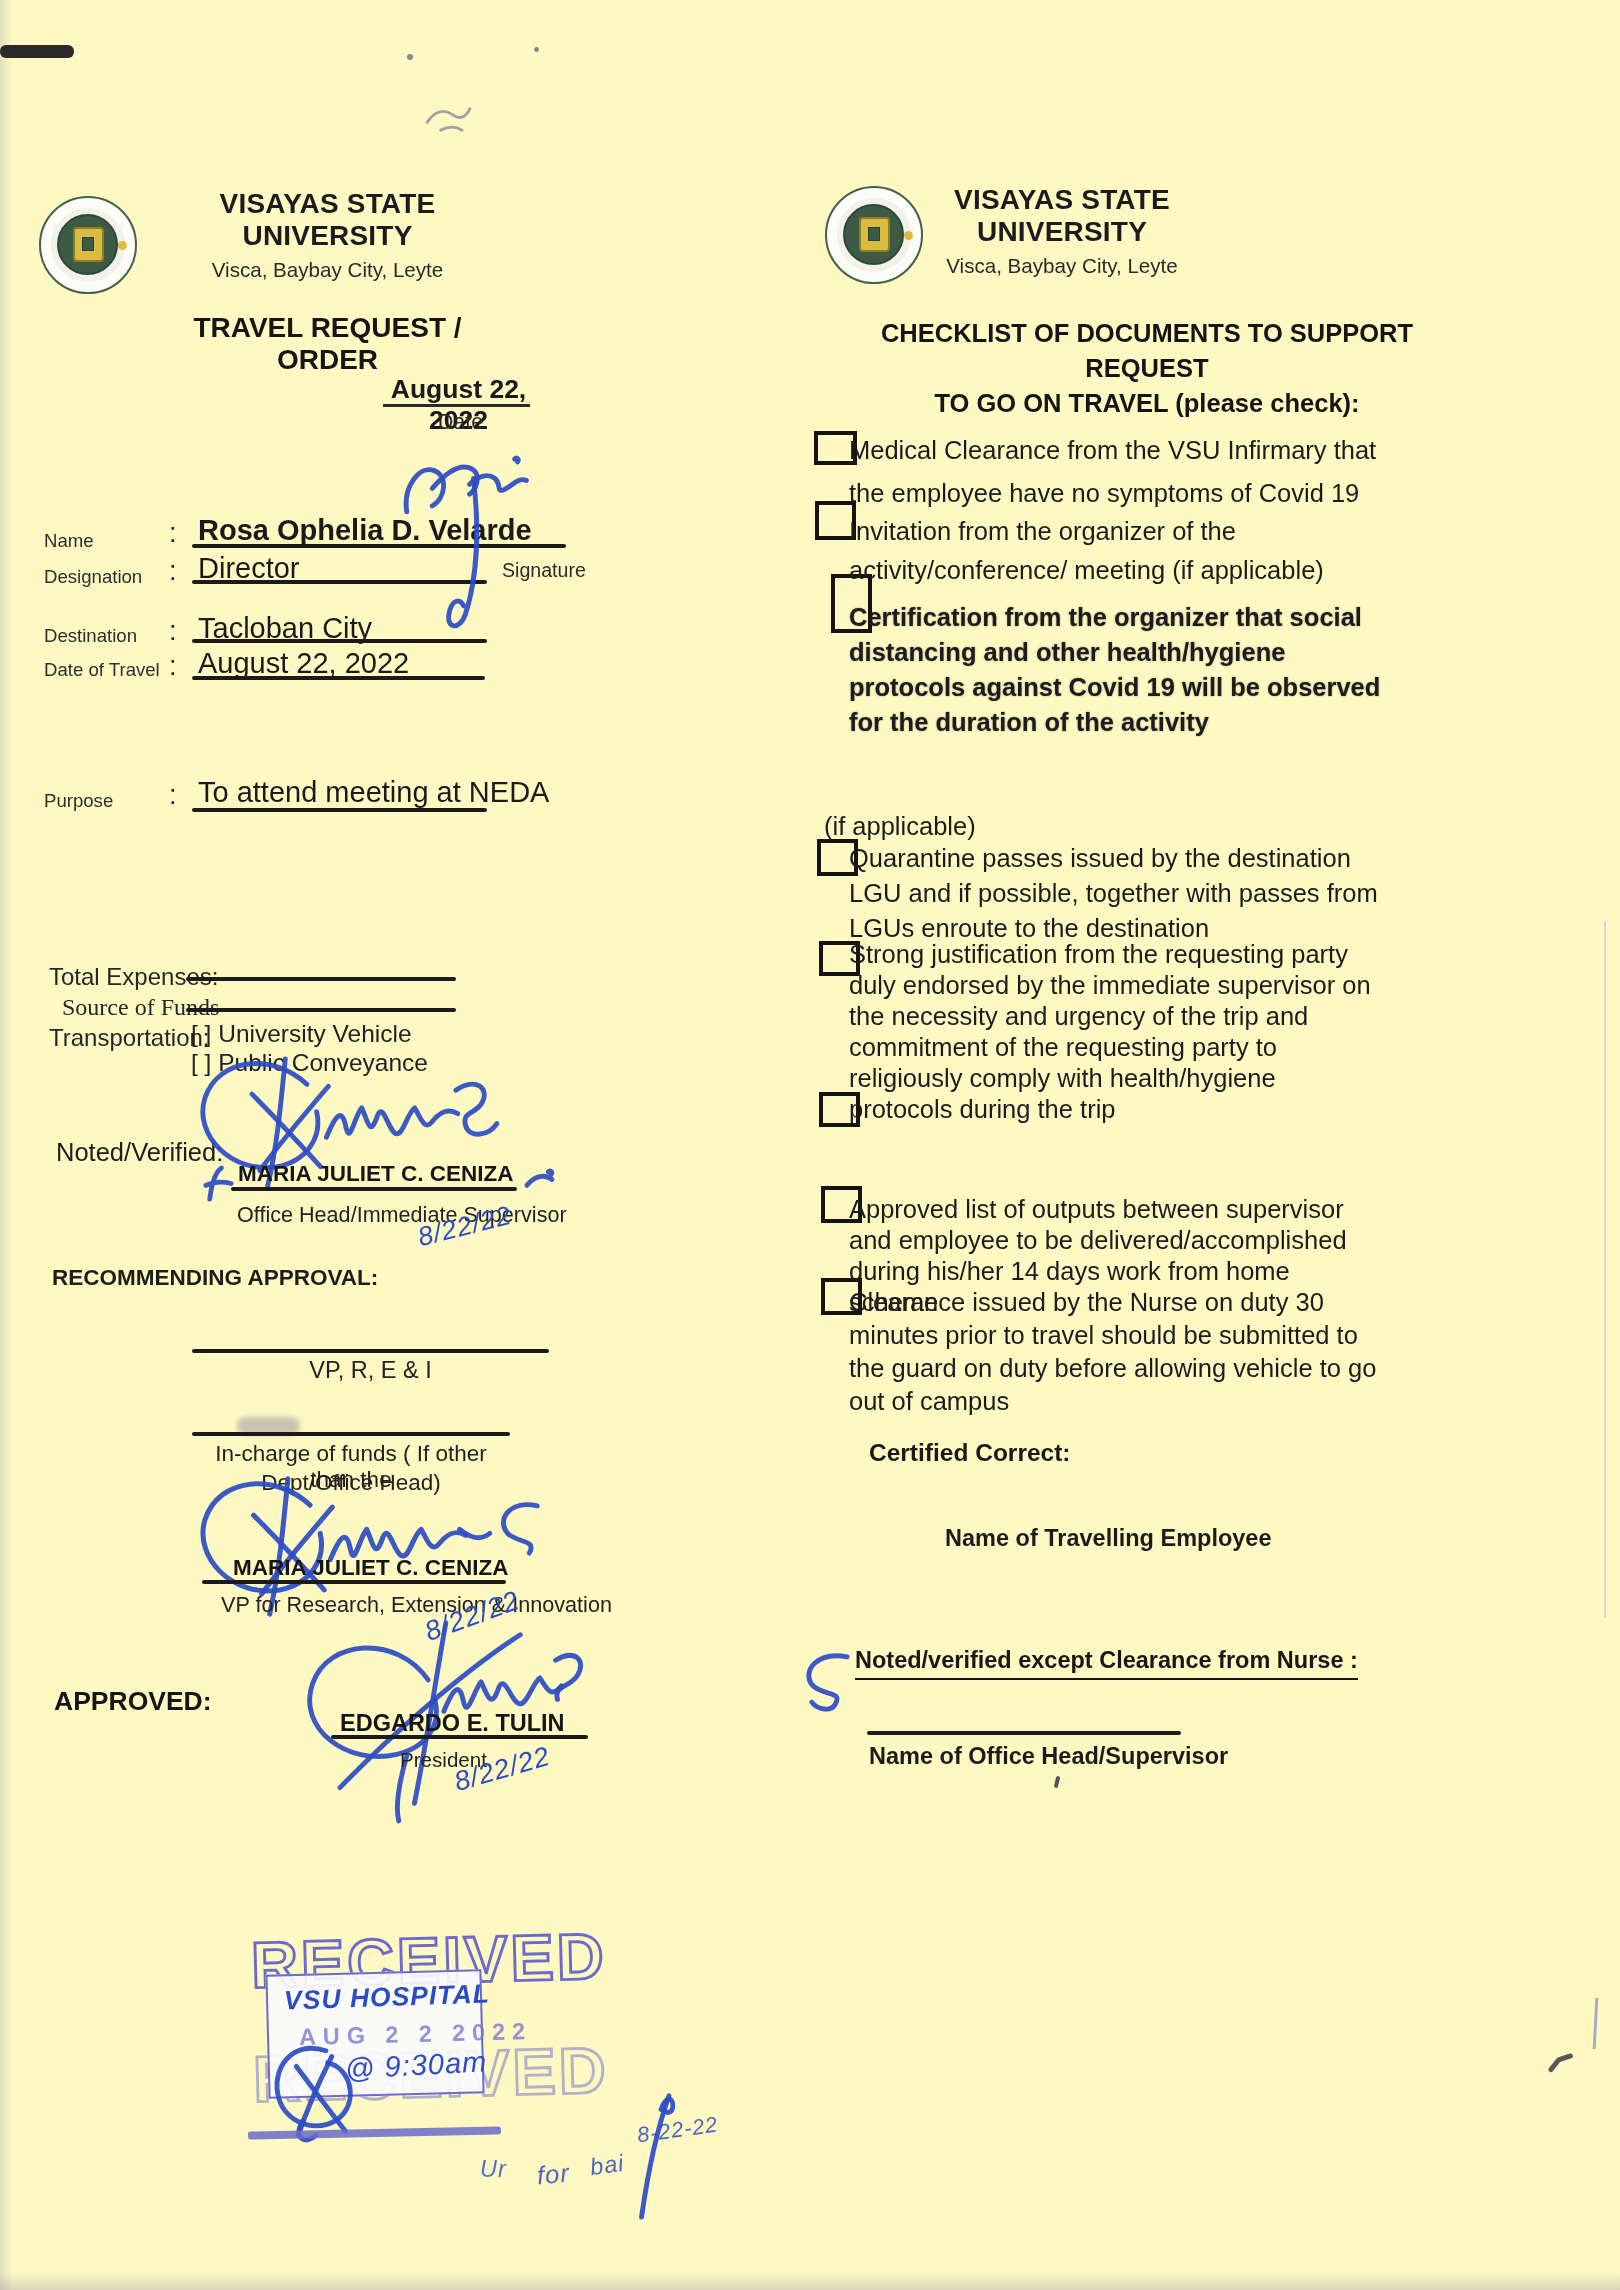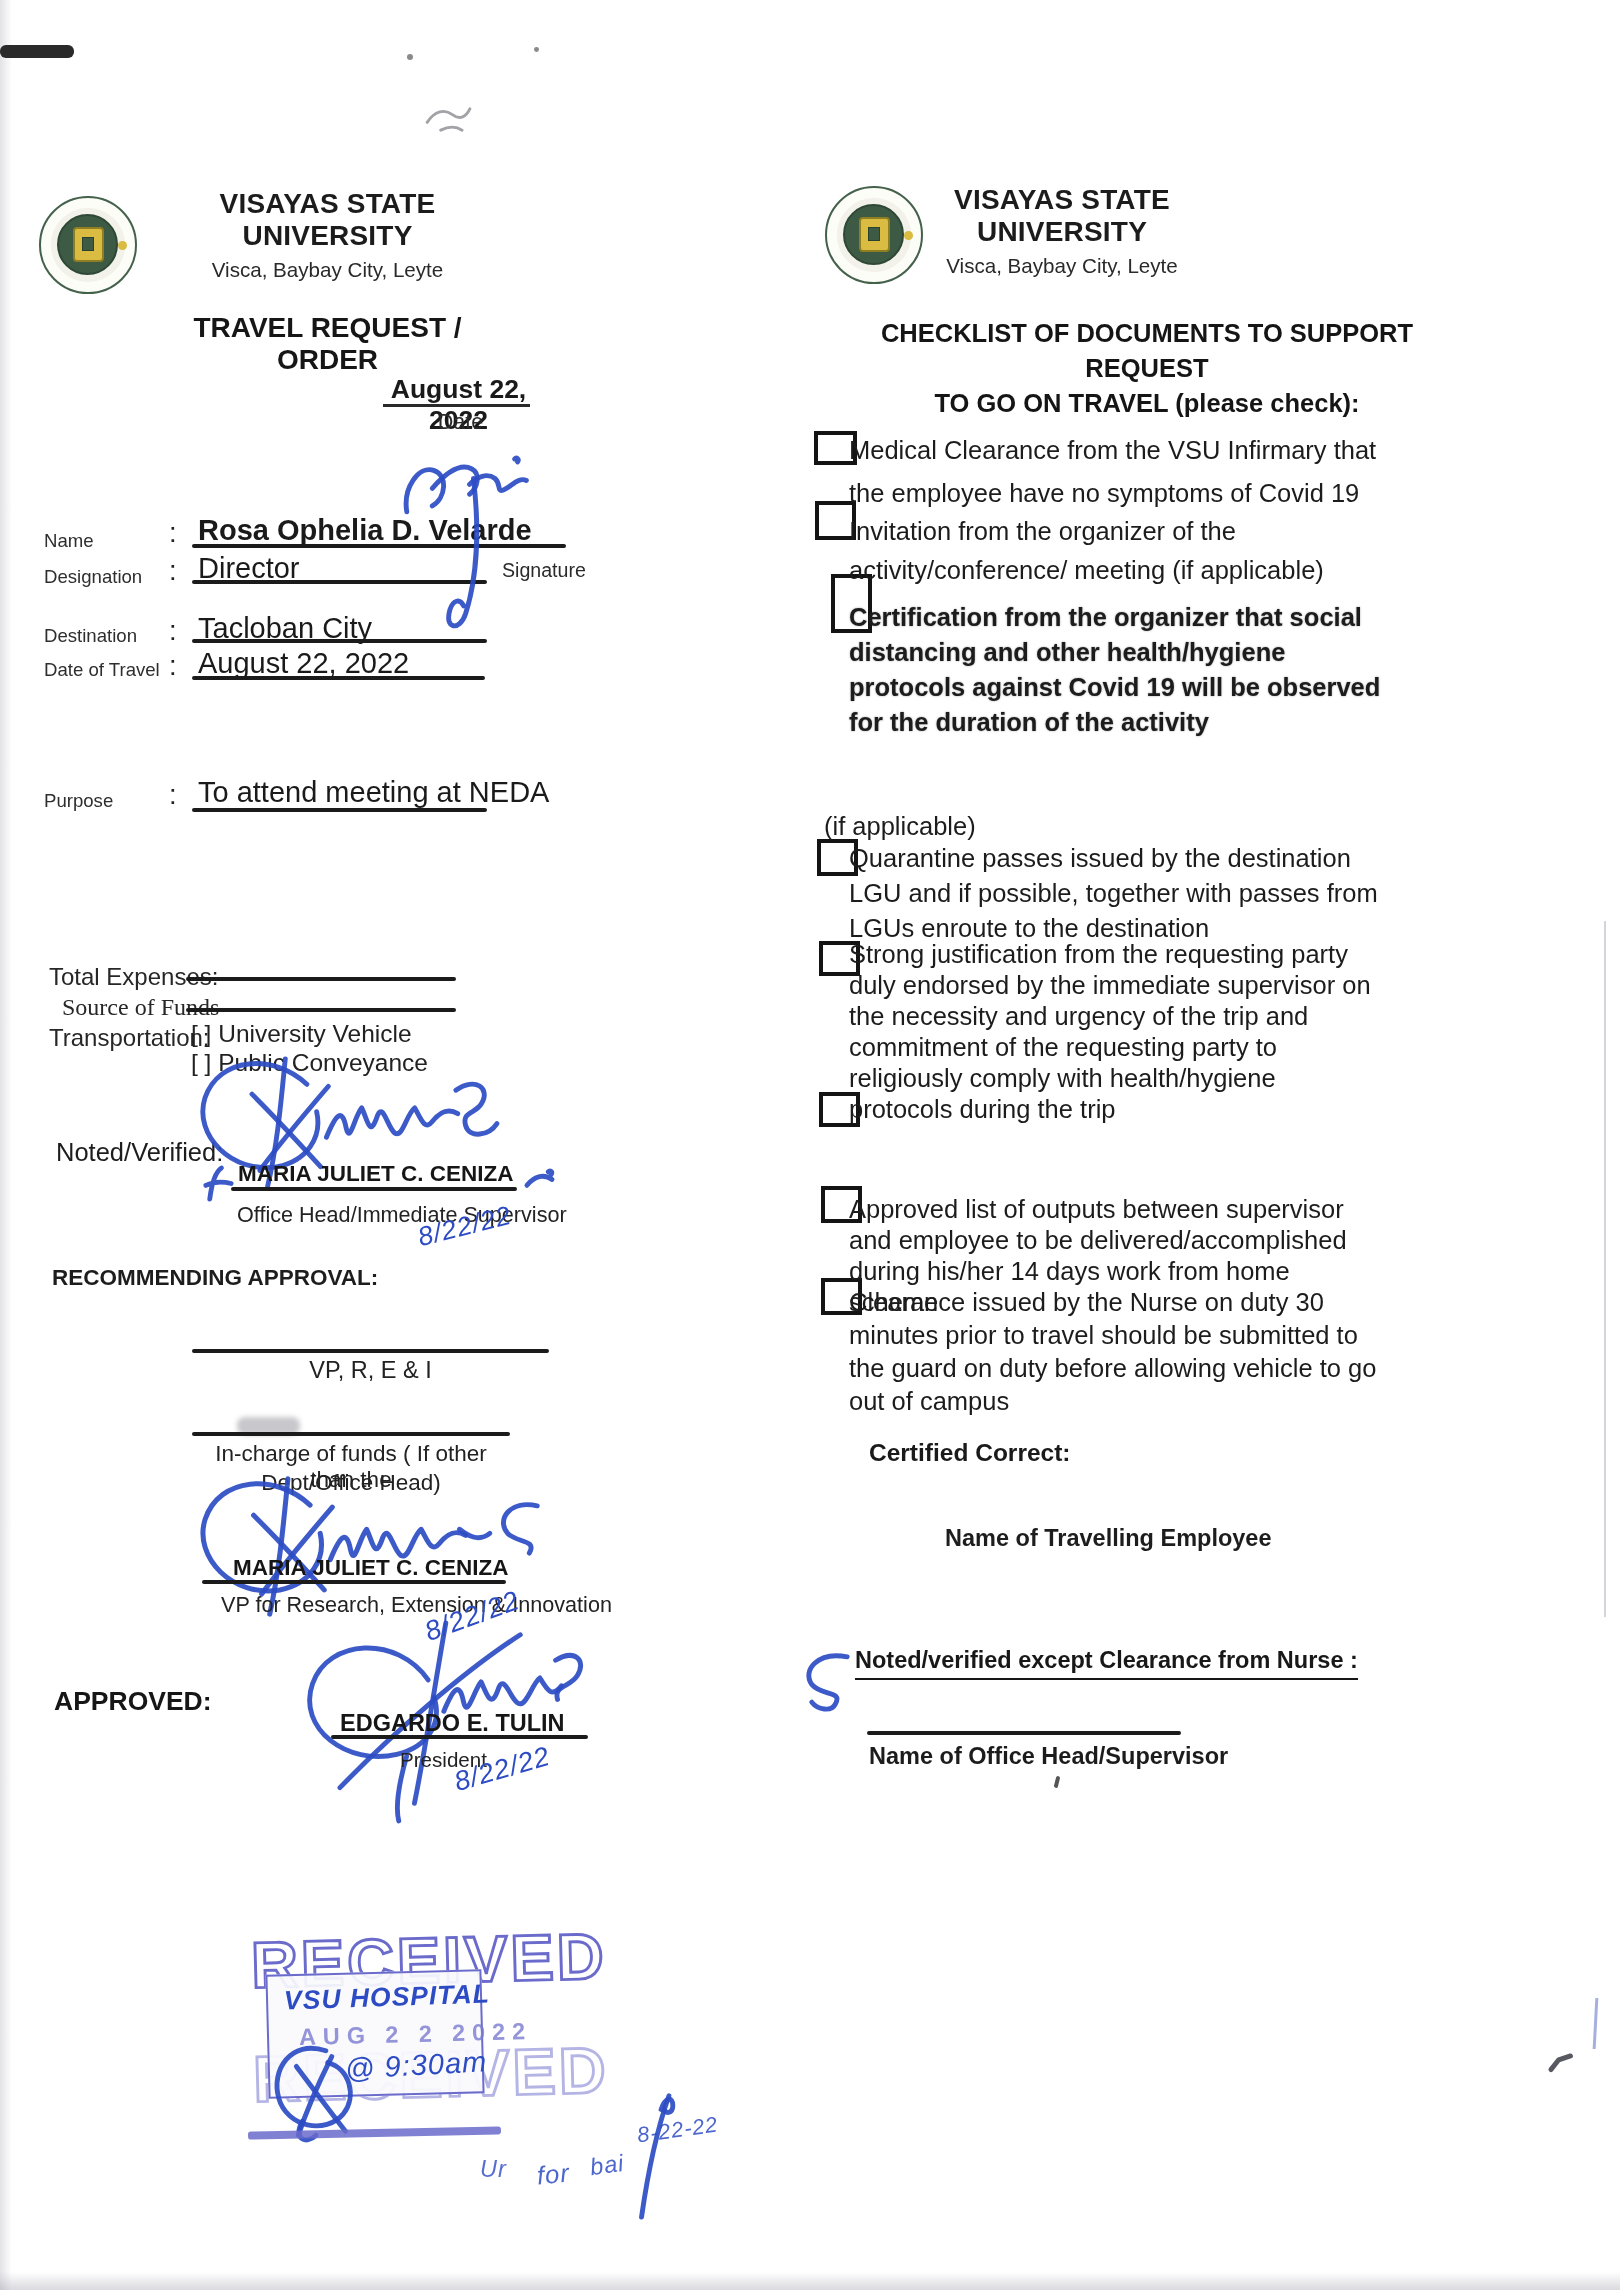--- a/index.html
+++ b/index.html
@@ -1,16 +1,16 @@
 <!DOCTYPE html>
 <html><head>
 <meta charset="utf-8">
 <style>
   html,body{margin:0;padding:0;background:#e9e9ec;}
-  #page{position:relative;width:1620px;height:2291px;background:#ffffff;overflow:hidden;
+  #page{position:relative;width:1620px;height:2291px;background:#fef9c3;overflow:hidden;
         font-family:"Liberation Sans", sans-serif;color:#1f1f1f;}
   .abs{position:absolute;}
   .ctr{text-align:center;}
   .bold{font-weight:bold;}
   .hline{position:absolute;background:#1b1b1b;height:3.9px;border-radius:2px;}
   .thinline{position:absolute;background:#2a2a2a;height:2.9px;}
   
   .univ-name{font-size:28px;font-weight:bold;letter-spacing:0.2px;color:#1c1c1c;}
   .univ-addr{font-size:20.6px;color:#2a2a2a;margin-top:5.9px;}
   .form-title{font-size:28px;font-weight:bold;color:#161616;}

